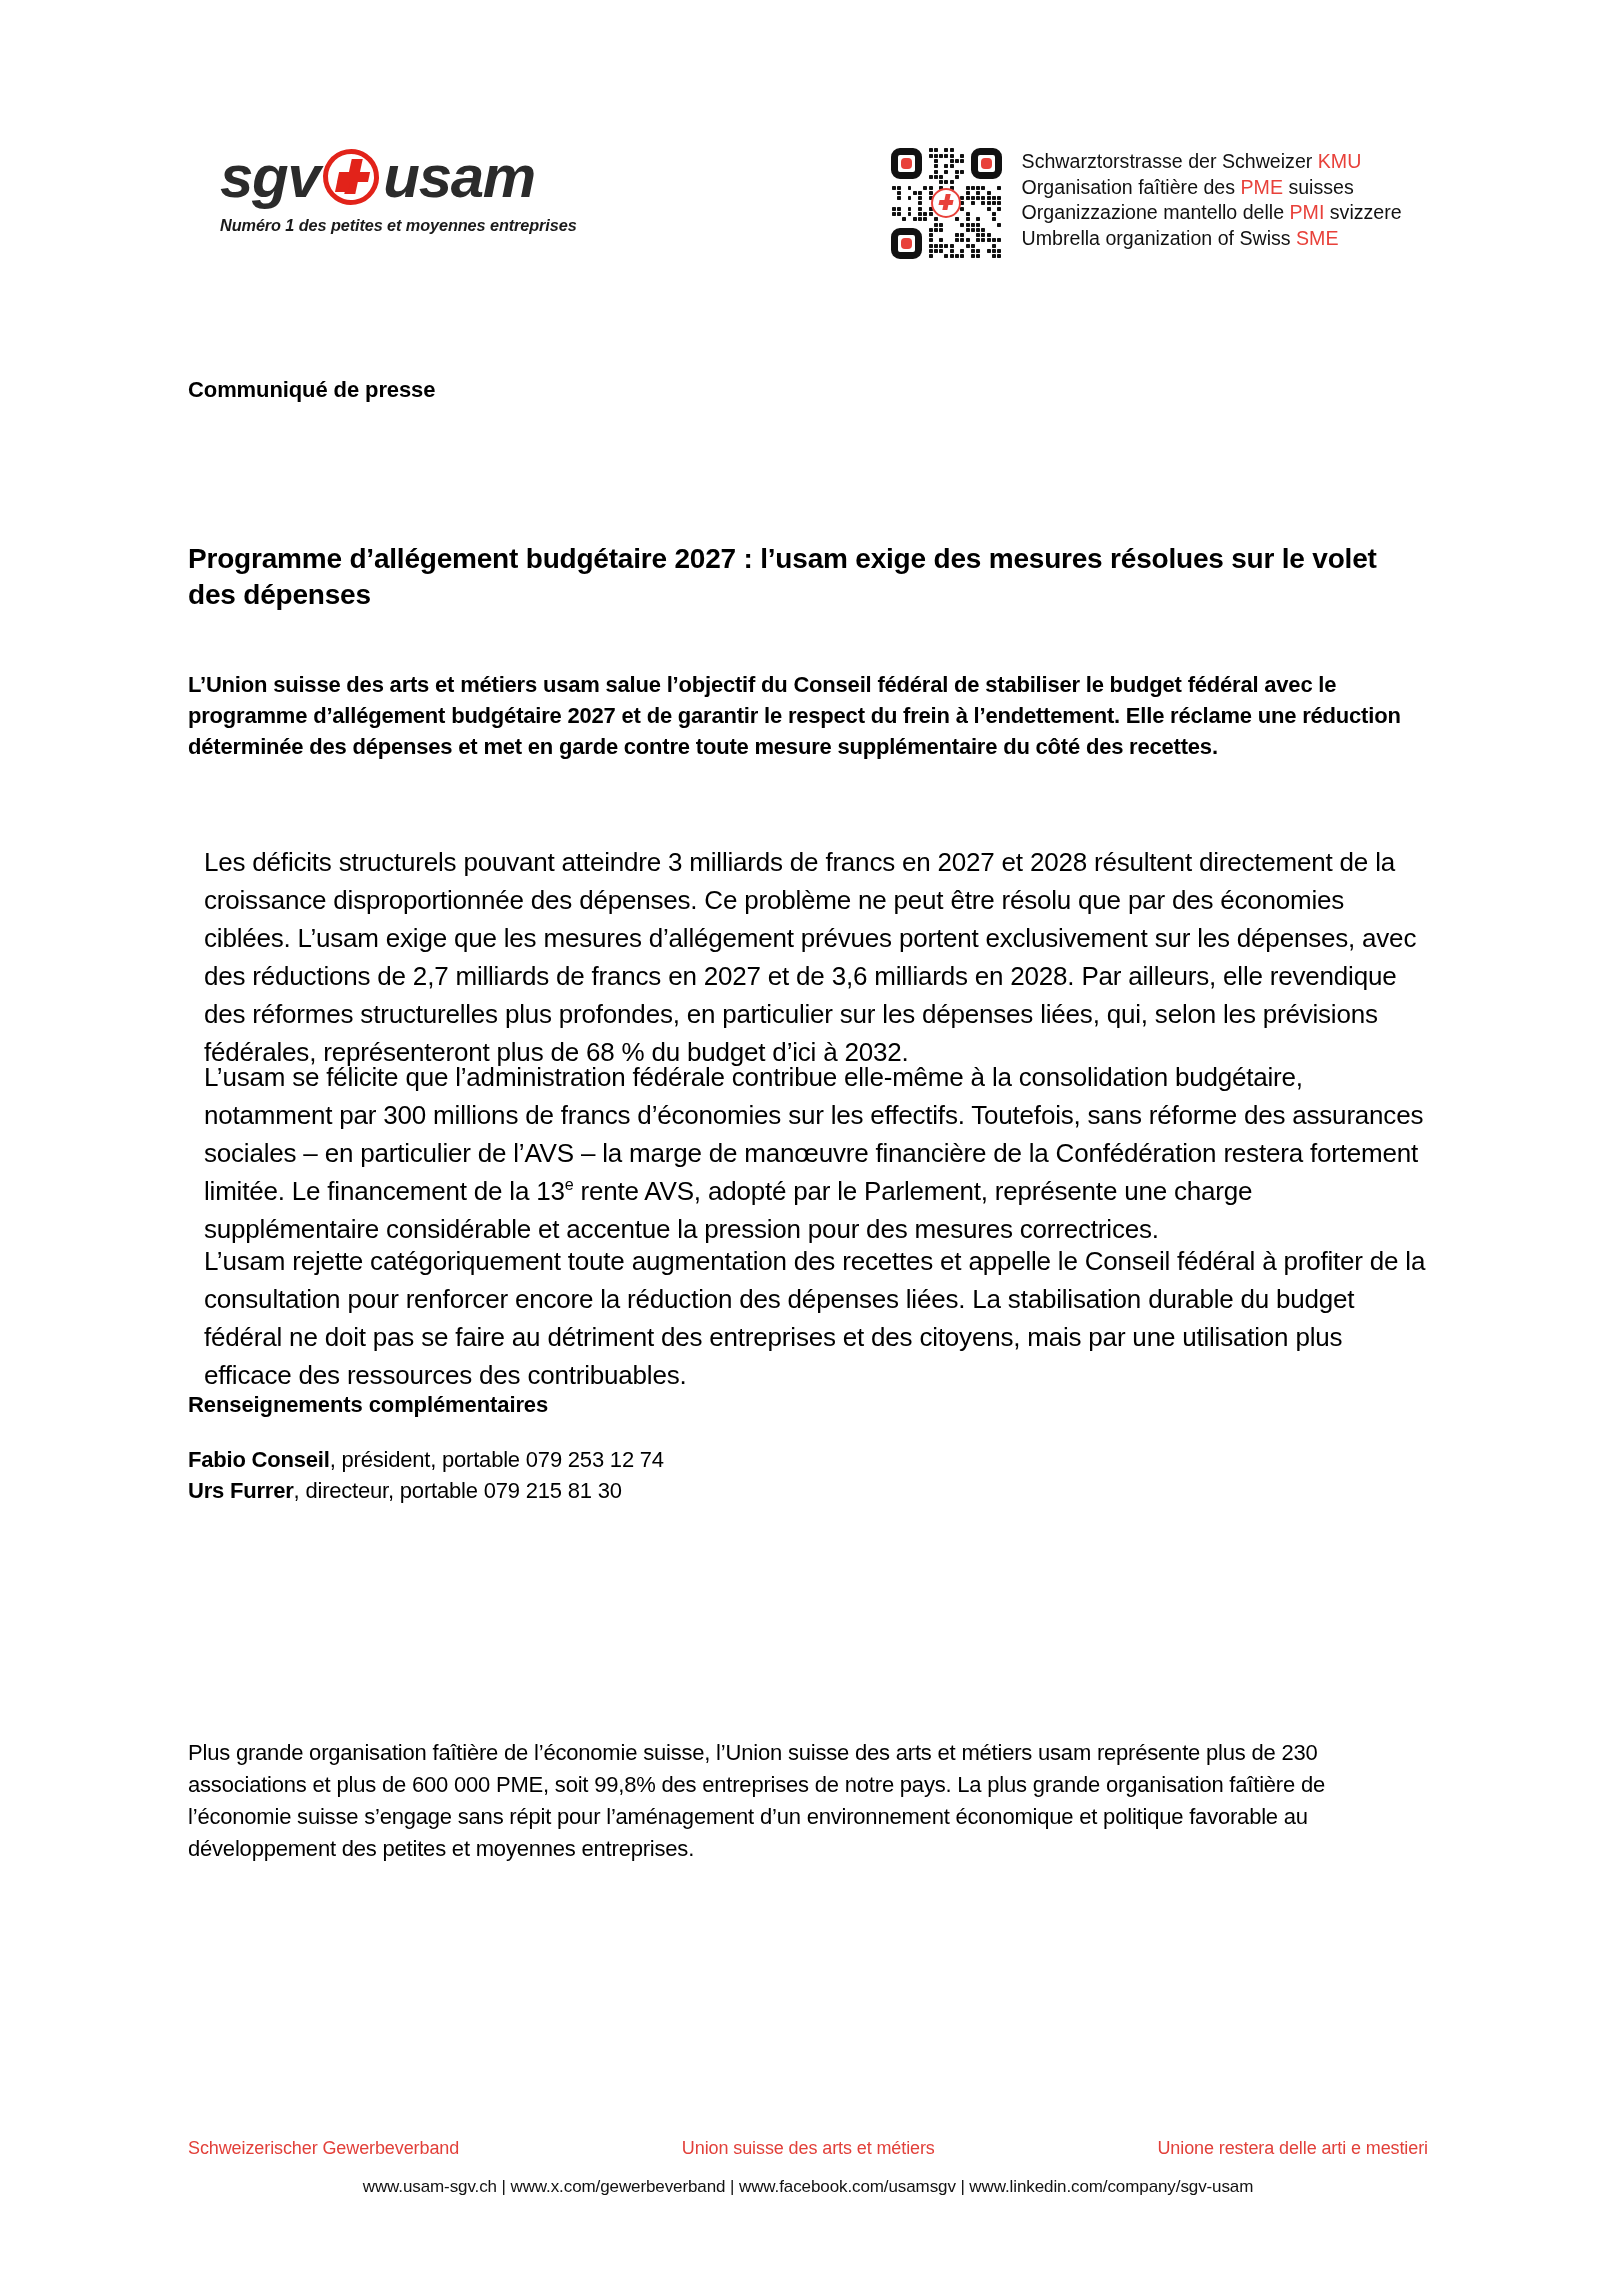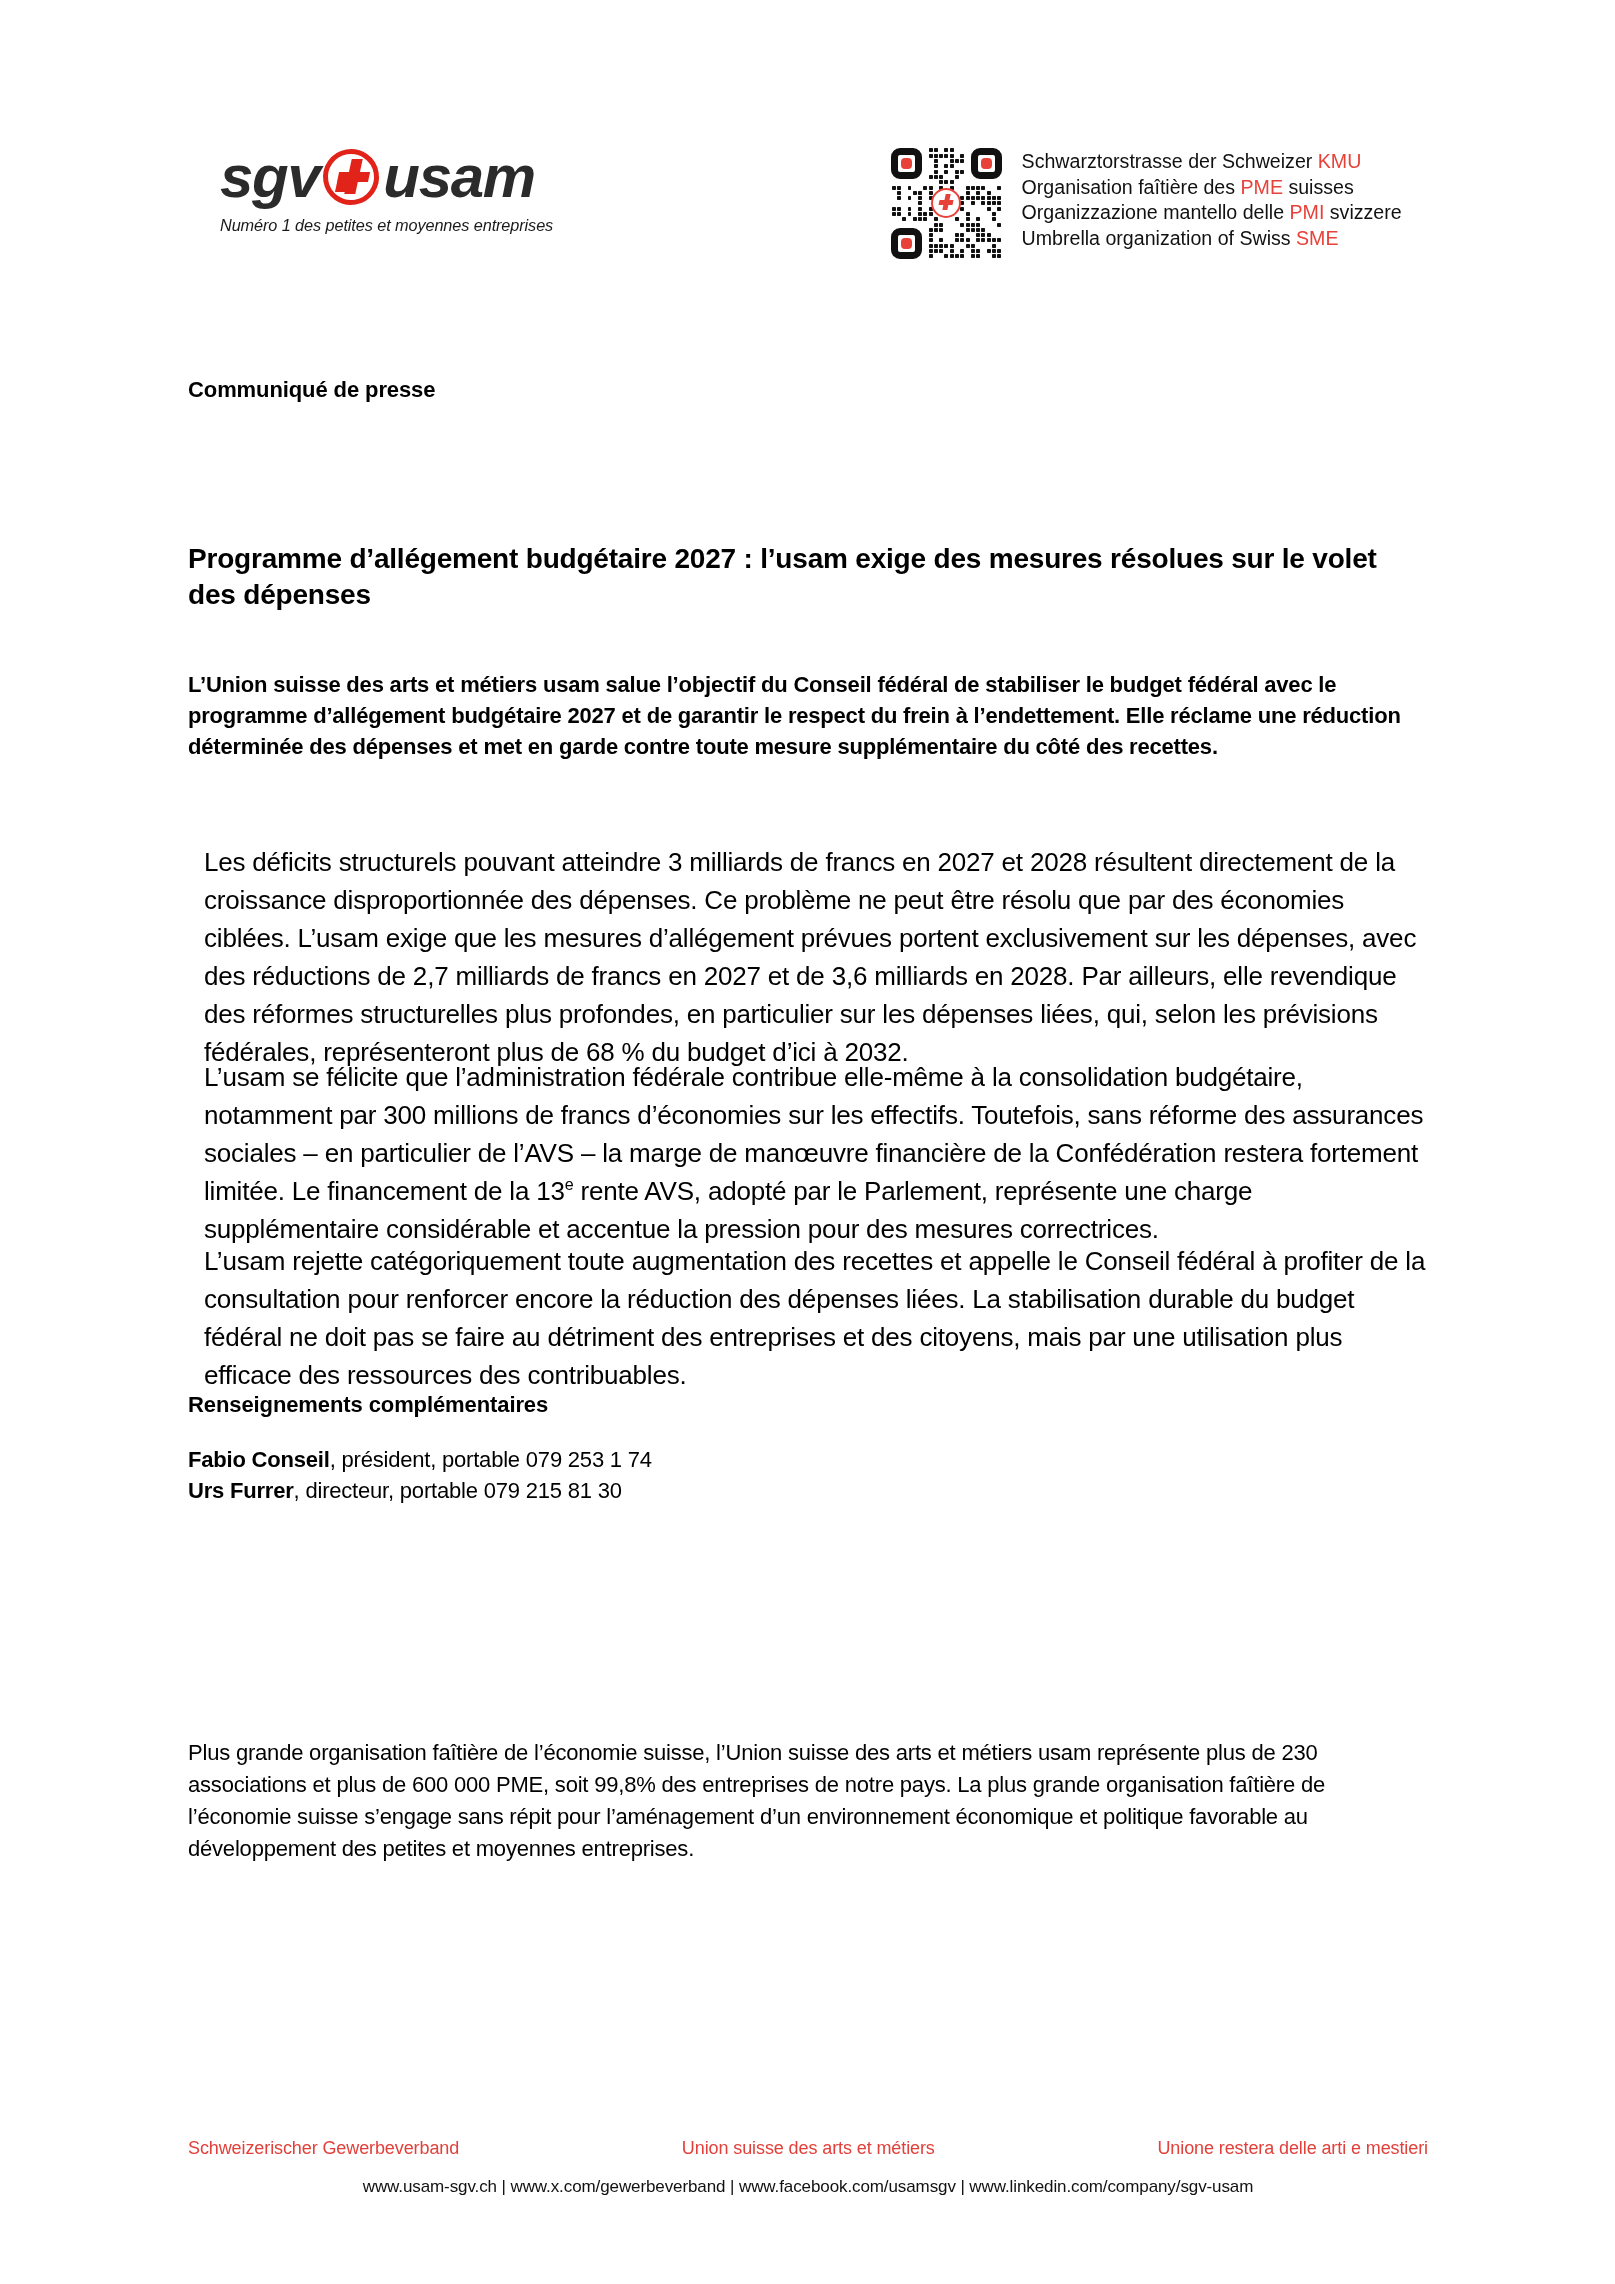--- a/index.html
+++ b/index.html
@@ -79,21 +79,21 @@
   }
   .logo-emblem .notch {
     position: absolute;
     left: 13px; top: 33px;
     width: 13px; height: 10.4px;
     background: #e2231a;
     transform: skewX(-12deg);
   }
   .logo-tagline {
     font-style: italic;
-    font-weight: normal;
+    font-weight: bold;
     font-size: 16.3px;
     color: #1a1a1a;
     margin-top: 9px;
     letter-spacing: -0.1px;
   }
 
   .claims-block {
     position: absolute;
     left: 859px;
     top: 7.8px;
@@ -493,21 +493,21 @@
     <p class="body-text p1">Les déficits structurels pouvant atteindre 3 milliards de francs en 2027 et 2028 résultent directement de la croissance disproportionnée des dépenses. Ce problème ne peut être résolu que par des économies ciblées. L’usam exige que les mesures d’allégement prévues portent exclusivement sur les dépenses, avec des réductions de 2,7 milliards de francs en 2027 et de 3,6 milliards en 2028. Par ailleurs, elle revendique des réformes structurelles plus profondes, en particulier sur les dépenses liées, qui, selon les prévisions fédérales, représenteront plus de 68 % du budget d’ici à 2032.</p>
 
     <p class="body-text p2"><span>L’usam se félicite que l’administration fédérale contribue elle-même à la consolidation budgétaire, notamment par 300 millions de francs d’économies sur les effectifs. Toutefois, sans réforme des assurances sociales – en particulier de l’AVS – la marge de manœuvre financière de la Confédération restera fortement limitée. Le financement de la 13</span><sup class="ord">e</sup><span> rente AVS, adopté par le Parlement, représente une charge supplémentaire considérable et accentue la pression pour des mesures correctrices.</span></p>
 
     <p class="body-text p3">L’usam rejette catégoriquement toute augmentation des recettes et appelle le Conseil fédéral à profiter de la consultation pour renforcer encore la réduction des dépenses liées. La stabilisation durable du budget fédéral ne doit pas se faire au détriment des entreprises et des citoyens, mais par une utilisation plus efficace des ressources des contribuables.</p>
 
     <div class="contact-heading">Renseignements complémentaires</div>
 
     <div class="contact-list">
       <div>
-        <b>Fabio Conseil</b><span>, président, portable 079 253 1 74</span>
+        <b>Fabio Conseil</b><span>, président, portable 079 253 12 74</span>
       </div>
       <div>
         <b>Urs Furrer</b><span>, directeur, portable 079 215 81 30</span>
       </div>
     </div>
 
     <p class="boilerplate">Plus grande organisation faîtière de l’économie suisse, l’Union suisse des arts et métiers usam représente plus de 230 associations et plus de 600 000 PME, soit 99,8% des entreprises de notre pays. La plus grande organisation faîtière de l’économie suisse s’engage sans répit pour l’aménagement d’un environnement économique et politique favorable au développement des petites et moyennes entreprises.</p>
 
   </div>
 

